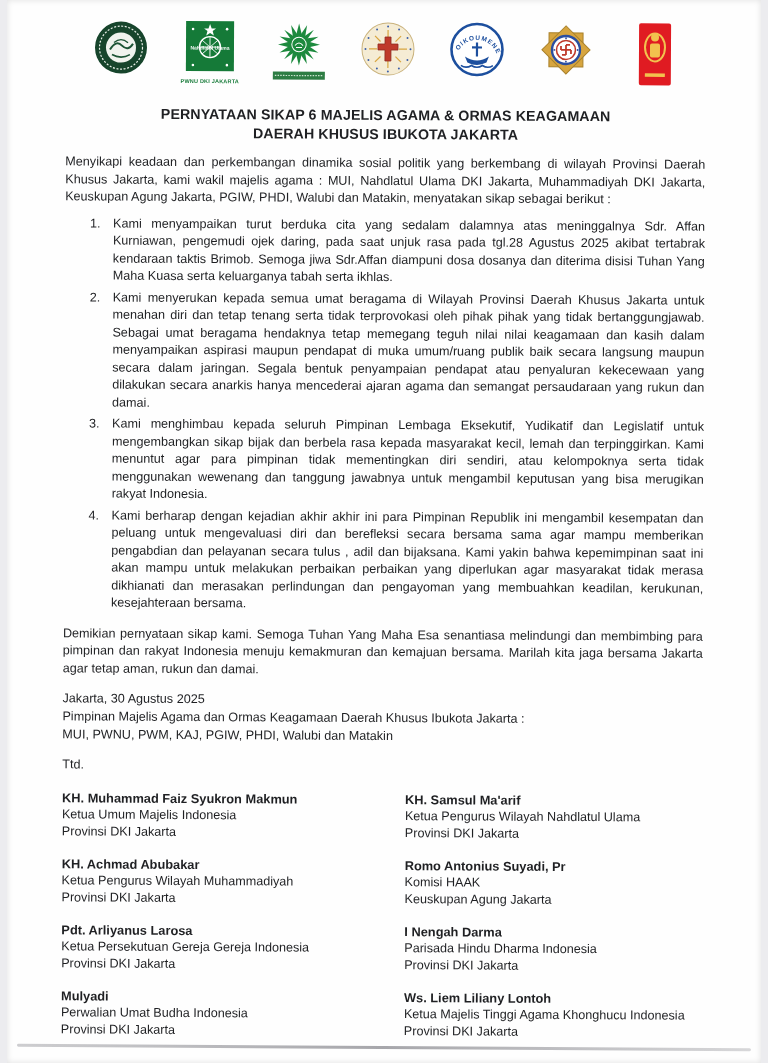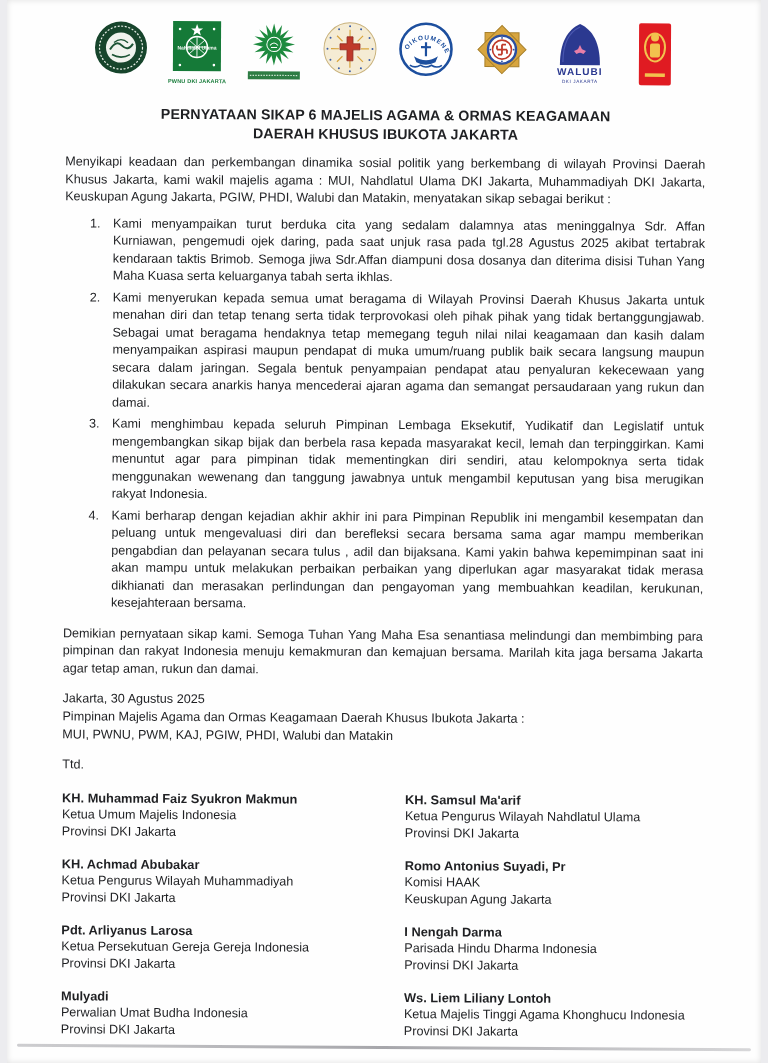--- a/index.html
+++ b/index.html
@@ -159,33 +159,20 @@
               <g fill="#2b4ea0">
                 <circle cx="0" cy="-11.7" r=".9"></circle>
                   <circle cx="11.7" cy="0" r=".9"></circle>
                 <circle cx="0" cy="11.7" r=".9"></circle>
                   <circle cx="-11.7" cy="0" r=".9"></circle>
               </g>
             </g>
           </svg>
         </figure>
 
-        <figure class="logo">
-          <svg width="62" height="66" viewBox="0 0 62 66">
-            <path d="M31 3 C18 9 11 22 11 44 h40 C51 22 44 9 31 3 z" fill="#2b3990"></path>
-            <path d="M31 6 C20 11 14 23 14 41" fill="none" stroke="#4a57b0" stroke-width="1.2"></path>
-            <g transform="translate(31,30)" fill="#e87fa8">
-              <polygon points="0,-6 2.4,-1 0,2 -2.4,-1"></polygon>
-              <polygon points="-6,0 -1.5,-2 1,1 -3.5,3"></polygon>
-              <polygon points="6,0 1.5,-2 -1,1 3.5,3"></polygon>
-            </g>
-            <text x="31" y="54" text-anchor="middle" font-size="10" font-weight="bold" fill="#2b3990" letter-spacing="1">WALUBI</text>
-            <text x="31" y="62" text-anchor="middle" font-size="4.6" fill="#2b3990" letter-spacing=".6">DKI JAKARTA</text>
-          </svg>
-        </figure>
 
         <figure class="logo">
           <svg width="46" height="66" viewBox="0 0 46 66">
             <rect x="7" y="2" width="32" height="62" rx="2" fill="#e01b22"></rect>
             <ellipse cx="23" cy="26" rx="10" ry="14" fill="none" stroke="#f2c24e" stroke-width="2"></ellipse>
             <circle cx="23" cy="16" r="4" fill="#f2c24e"></circle>
             <rect x="18" y="22" width="10" height="14" rx="2" fill="#f2c24e"></rect>
             <rect x="13" y="52" width="20" height="3.5" fill="#f2c24e"></rect>
           </svg>
         </figure>

